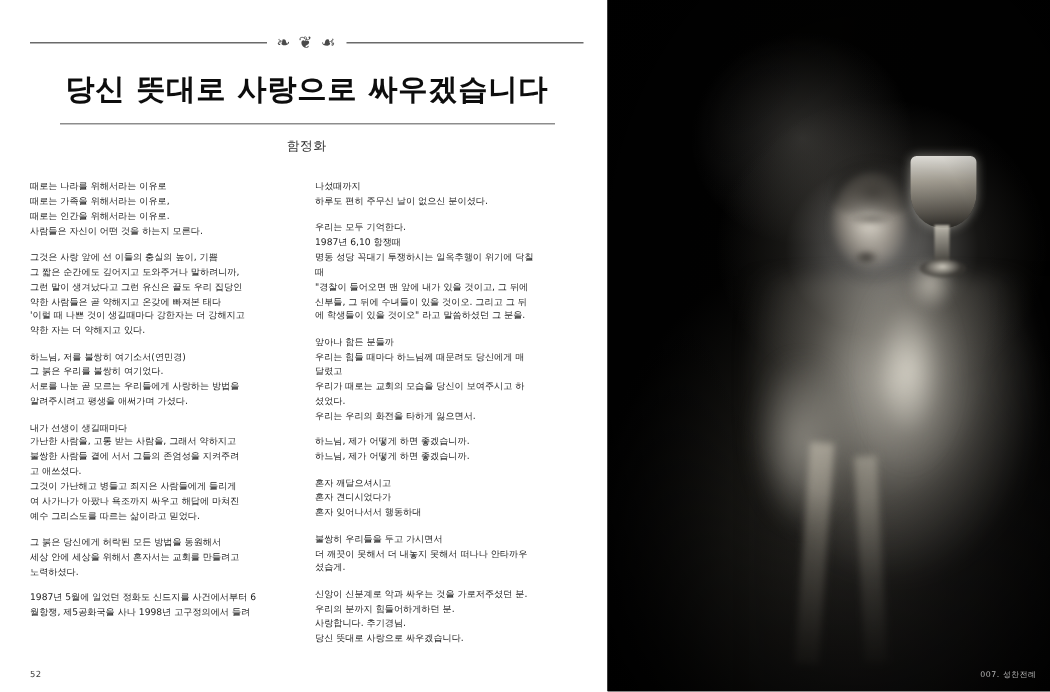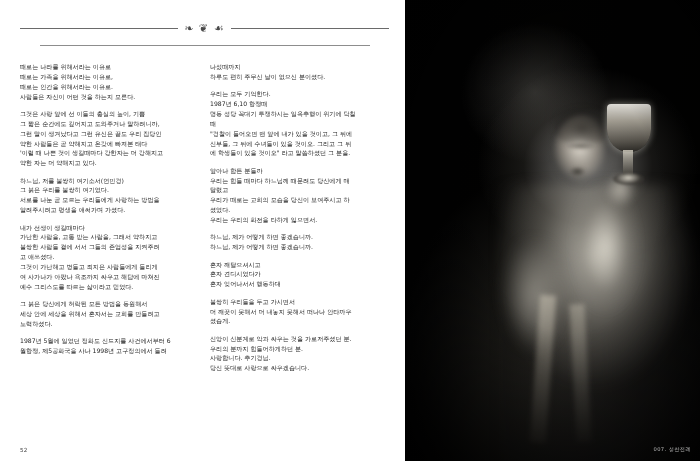--- a/index.html
+++ b/index.html
@@ -268,21 +268,23 @@
 <div class="spread">
 
   <div class="page-left">
 
     <div class="ornament">
       <div class="orn-line"></div>
       <div class="orn-mid">❧ ❦ ☙</div>
       <div class="orn-line"></div>
     </div>
 
+    <h1 class="title">당신 뜻대로 사랑으로 싸우겠습니다</h1>
     <div class="title-rule"></div>
+    <div class="author">함정화</div>
 
     <div class="columns">
 
       <div class="col">
         <p>때로는 나라를 위해서라는 이유로
 때로는 가족을 위해서라는 이유로,
 때로는 인간을 위해서라는 이유로.
 사람들은 자신이 어떤 것을 하는지 모른다.</p>
         <p>그것은 사랑 앞에 선 이들의 충실의 높이, 기쁨
 그 짧은 순간에도 깊어지고 도와주거나 말하려니까,

